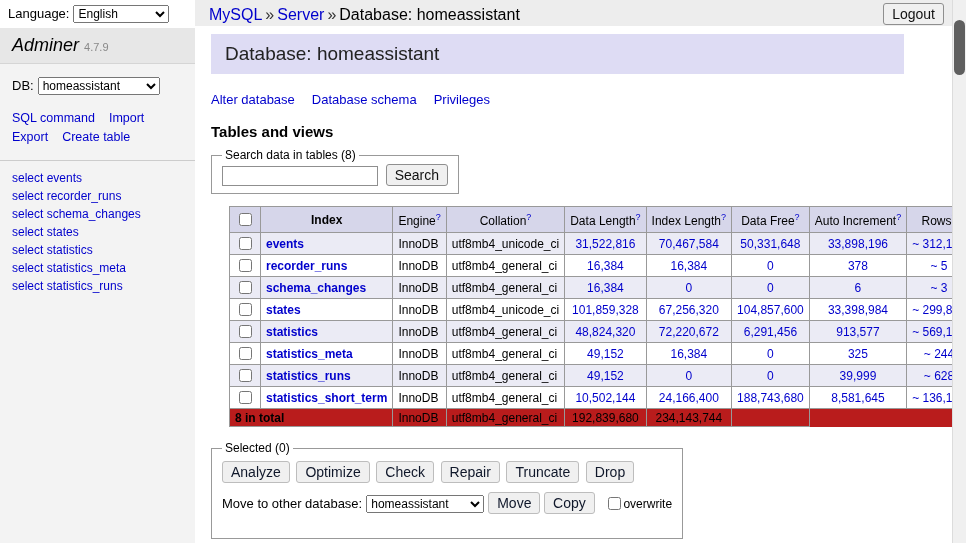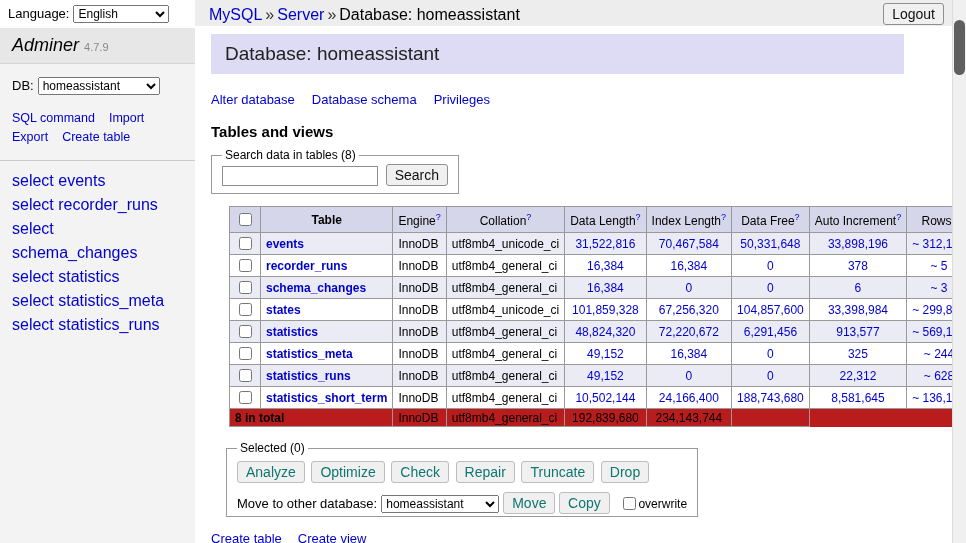--- a/index.html
+++ b/index.html
@@ -3,38 +3,38 @@
 <meta charset="utf-8">
 <style>
   html,body{margin:0;padding:0}
   body{
     width:966px;height:543px;position:relative;overflow:hidden;background:#fff;
     font-family:"Liberation Sans",sans-serif;font-size:13px;color:#000;
   }
   a{color:var(--link,#0000cc);text-decoration:none;cursor:pointer}
   button{font-family:inherit;font-size:14px;background:#f0f0f0;border:1px solid #8f8f8f;
     border-radius:3px;padding:2px 8px;color:#111;cursor:pointer}
-  button:disabled{color:#0f766e;border-color:#bdbdbd;cursor:default}
+  button:disabled{color:#0f172a;border-color:#bdbdbd;cursor:default}
   select,input[type=text]{font-family:inherit;font-size:12px}
 
   
   .lang-bar{position:absolute;left:0;top:0;width:195px;height:36px;box-sizing:border-box;padding:5px 0 0 8px;background:#fff}
   .lang-bar select{width:96px;margin-left:4px}
 
   
   .sidebar{position:absolute;left:0;top:28px;width:195px;bottom:0;background:var(--sidebar-bg,#f3f3f3)}
   .sidebar h1{margin:0;background:var(--sidebar-header-bg,#e7e7e7);padding:7px 12px;font-size:18px;font-weight:normal;border-bottom:1px solid #d5d5d5}
   .app-name{font-style:italic;color:#000000}
   .app-version{font-size:11px;color:#888}
   .db-row{padding:13px 12px 0;font-size:13px}
   .db-row select{width:122px;margin-left:4px}
   .sidebar-actions{padding:14px 12px 12px;line-height:1.55;border-bottom:1px solid #ccc;font-size:12.5px}
   .sidebar-actions a{margin-right:14px}
   .sidebar-links{padding:8px 12px}
-  .side-link{display:block;font-size:16px;line-height:1.5}
+  .side-link{display:block;font-size:12px;line-height:1.5}
 
   
   .topbar{position:absolute;left:195px;top:0;right:14px;height:26px;background:var(--breadcrumb-band,#ededed);box-sizing:border-box;padding:6px 6px 0 14px}
   .crumbs{font-size:16px}
   .sep{margin:0 3px;color:#333}
   .logout{position:absolute;right:8px;top:3px}
 
   
   .content{position:absolute;left:195px;top:26px;right:14px;bottom:0;box-sizing:border-box;padding:8px 0 0 16px;overflow:hidden;background:#fff}
   .page-title{margin:0 48px 0 0;background:var(--title-band,#dedcf4);padding:9px 14px;font-size:19px;font-weight:normal;color:#222}
@@ -51,21 +51,21 @@
   .tables thead .b{font-weight:bold}
   sup.help{font-size:9px;color:var(--link,#0000cc)}
   .tables tbody tr:nth-child(odd) td{background:var(--row-alt,#ebebf5)}
   .tname{font-weight:bold}
   td.num{text-align:center}
   td.chk{text-align:center;padding:1px 3px}
   .tables tfoot td{background:#b91c1c}
   .total-label{font-weight:bold}
   td.nb{border:none}
 
-  .selected-fieldset{display:inline-block;border:1px solid #999;margin:14px 15px 0;padding:2px 10px 2px;min-width:380px}
+  .selected-fieldset{display:inline-block;border:1px solid #999;margin:14px 0 0;padding:2px 10px 24px;min-width:380px}
   .selected-fieldset legend{font-size:12px;padding:0 3px}
   .btn-row{margin-top:4px}
   .btn-row button{margin-right:3px}
   .move-row{margin-top:9px;font-size:13px}
   .move-row select{width:118px;margin:0 4px}
   .move-row label{margin-left:6px;font-size:12px;white-space:nowrap}
   .move-row input[type=checkbox]{vertical-align:-2px;margin-right:2px}
   .links-row{margin:14px 0 0}
   .links-row a{margin-right:16px}
 
@@ -89,20 +89,21 @@
     <span>DB:</span><select><option>homeassistant</option></select>
   </div>
   <div class="sidebar-actions">
     <a>SQL command</a><a>Import</a><br>
     <a>Export</a><a>Create table</a>
   </div>
   <div class="sidebar-links">
       <a class="side-link">select events</a>
       <a class="side-link">select recorder_runs</a>
       <a class="side-link">select schema_changes</a>
+      <a class="side-link">select states</a>
       <a class="side-link">select statistics</a>
       <a class="side-link">select statistics_meta</a>
       <a class="side-link">select statistics_runs</a>
     </div>
 </div>
 
 <div class="topbar">
   <span class="crumbs">
     <a>MySQL</a><span class="sep">»</span><a>Server</a><span class="sep">»</span><span>Database: homeassistant</span>
   </span>
@@ -132,21 +133,21 @@
         <col style="width:100px">
       <col style="width:68px">
         <col style="width:72px">
         <col style="width:62px">
         <col style="width:80px">
       <col style="width:60px">
     </colgroup>
     <thead>
       <tr>
         <td class="chk"><input type="checkbox" style=""></td>
-      <td><span class="b">Table</span></td>
+      <td><span class="b">Index</span></td>
           <td><span>Engine</span><sup class="help">?</sup></td>
           <td><span>Collation</span><sup class="help">?</sup></td>
           <td><span>Data Length</span><sup class="help">?</sup></td>
           <td><span>Index Length</span><sup class="help">?</sup></td>
           <td><span>Data Free</span><sup class="help">?</sup></td>
           <td><span>Auto Increment</span><sup class="help">?</sup></td>
           <td><span>Rows</span><sup class="help">?</sup></td>
         </tr>
     </thead>
     <tbody>
@@ -217,21 +218,21 @@
           <td class="num"><a>~ 244</a></td>
         </tr>
         <tr>
           <td class="chk"><input type="checkbox" style=""></td>
           <td><a class="tname">statistics_runs</a></td>
           <td>InnoDB</td>
           <td>utf8mb4_general_ci</td>
           <td class="num"><a>49,152</a></td>
           <td class="num"><a>0</a></td>
           <td class="num"><a>0</a></td>
-          <td class="num"><a>22,312</a></td>
+          <td class="num"><a>39,999</a></td>
           <td class="num"><a>~ 628</a></td>
         </tr>
         <tr>
           <td class="chk"><input type="checkbox" style=""></td>
           <td><a class="tname">statistics_short_term</a></td>
           <td>InnoDB</td>
           <td>utf8mb4_general_ci</td>
           <td class="num"><a>10,502,144</a></td>
           <td class="num"><a>24,166,400</a></td>
           <td class="num"><a>188,743,680</a></td>

